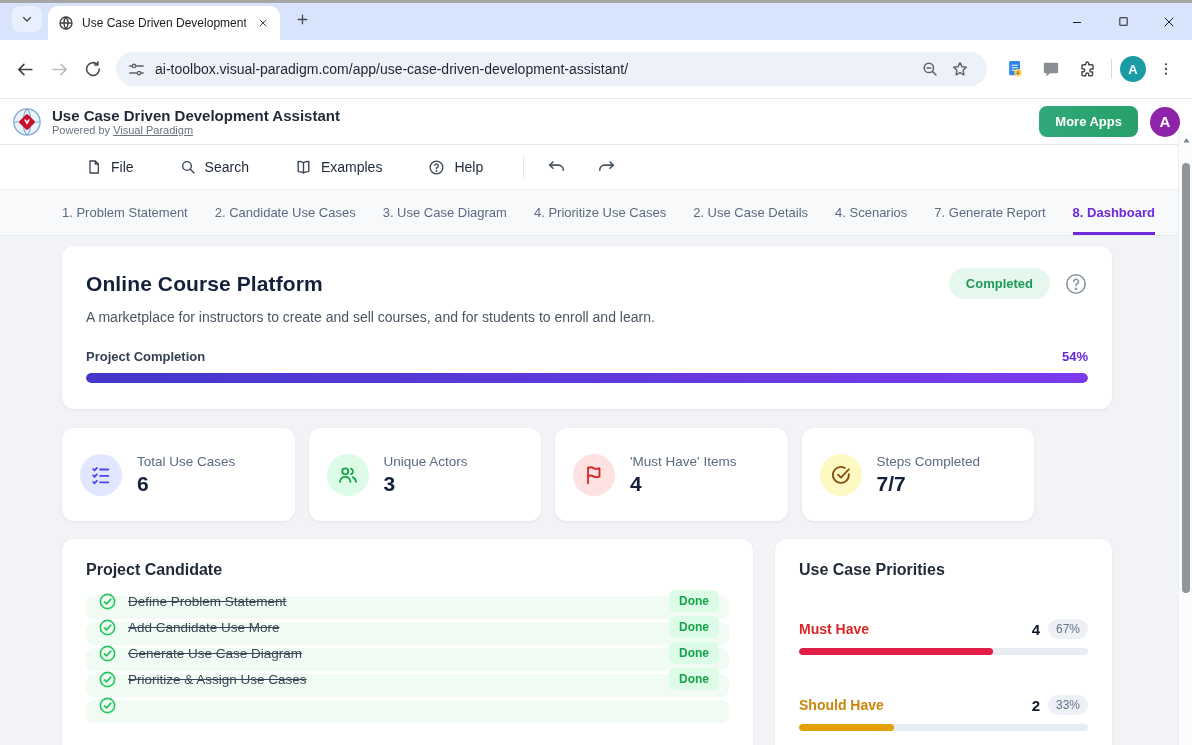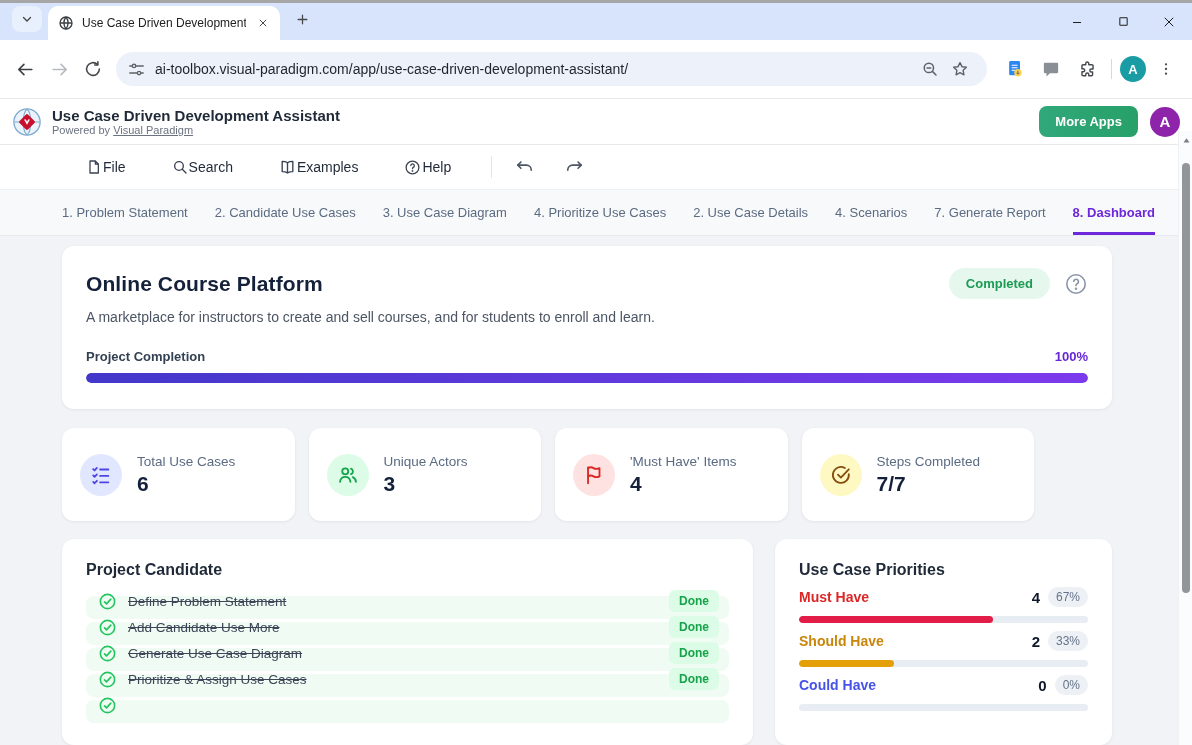--- a/index.html
+++ b/index.html
@@ -49,21 +49,21 @@
   .powered { font-size:11px; color:#6B7280; }
   .powered a { color:#6B7280; }
   .more-apps { margin-left:auto; background:linear-gradient(90deg,#30A87A,#28A068); color:#fff;
                font-size:13px; font-weight:bold; padding:8px 16px; border-radius:8px; border:none; }
   .app-avatar { width:30px; height:30px; border-radius:50%; background:#8E24AA; color:#fff;
                 font-weight:bold; font-size:15px; display:flex; align-items:center;
                 justify-content:center; margin-left:12px; }
 
   
   .menubar { height:44px; background:#fff; display:flex; align-items:center; padding-left:72px; }
-  .menu-item { display:flex; align-items:center; gap:1px; font-size:14px; color:#1F2937;
+  .menu-item { display:flex; align-items:center; gap:9px; font-size:14px; color:#1F2937;
                padding:9px 14px; border-radius:8px; margin-right:18px; }
   .menu-item .mi { color:#374151; }
   .menu-divider { width:1px; height:22px; background:#E2E5E9; margin:0 14px 0 8px; }
   .hist-btn { width:36px; height:32px; display:flex; align-items:center; justify-content:center;
               color:#4B5563; margin-right:14px; }
 
   
   .stepsbar { height:47px; background:#F8F9FB; border-top:1px solid #F0F1F4;
               border-bottom:1px solid #E7EAEE; display:flex; align-items:stretch;
               padding:0 62px; gap:27px; }
@@ -104,21 +104,21 @@
   .panel-title { font-size:16px; font-weight:bold; color:#1F2937; }
 
   .check-rows { margin-top:17px; display:flex; flex-direction:column; gap:3px; }
   .check-row { background:#EFFBF3; border-radius:8px; height:23px; display:flex;
                align-items:center; padding:0 10px 13px 12px; gap:11px; }
   .check-ic { color:#22C55E; flex:none; }
   .check-label { font-size:13.5px; color:#3C4657; text-decoration:line-through; }
   .done-badge { margin-left:auto; background:#DCFCE7; color:#17A34A; font-size:12px;
                 font-weight:bold; padding:4px 10px; border-radius:6px; }
 
-  .pri-item { margin-top:8px; }
+  .pri-item { margin-top:40px; }
   .pri-item:first-of-type { margin-top:24px; }
   .pri-head { display:flex; align-items:center; }
   .pri-label { flex:1; font-size:14px; font-weight:bold; }
   .pri-count { font-size:15px; font-weight:bold; color:#0F172A; margin-right:8px; }
   .pri-pct { background:#EDF0F4; color:#64748B; font-size:12px; padding:3px 8px; border-radius:10px; }
   .pri-track { margin-top:9px; height:7px; border-radius:4px; background:#E8EDF3; overflow:hidden; }
   .pri-fill { height:100%; border-radius:4px; }
   .p0 .pri-label { color:#DC2626; } .p0 .pri-fill { background:#E11D48; }
   .p1 .pri-label { color:#C8860A; } .p1 .pri-fill { background:#E3A008; }
   .p2 .pri-label { color:#4752E8; } .p2 .pri-fill { background:#4752E8; }
@@ -347,21 +347,21 @@
           <svg width="24" height="24" viewBox="0 0 24 24" fill="none" stroke="currentColor" stroke-width="1.6">
               <circle cx="12" cy="12" r="9.2"></circle>
               <path d="M9.7 9.3a2.4 2.4 0 1 1 3.4 2.5c-.8.4-1.1 1-1.1 1.8" stroke-linecap="round"></path>
               <circle cx="12" cy="16.8" r="0.5" fill="currentColor"></circle>
             </svg>
         </div>
       </div>
       <div class="project-desc">A marketplace for instructors to create and sell courses, and for students to enroll and learn.</div>
       <div class="pc-row">
         <div class="pc-label">Project Completion</div>
-        <div class="pc-value">100%</div>
+        <div class="pc-value">54%</div>
       </div>
       <div class="pc-track">
         <div class="pc-fill" style="width: 100%;"></div>
       </div>
     </div>
 
     <div class="stats">
       <div class="card stat-card s0">
         <div class="stat-ic">
           <svg width="22" height="22" viewBox="0 0 24 24" fill="none" stroke="currentColor" stroke-width="2" stroke-linecap="round" stroke-linejoin="round">

